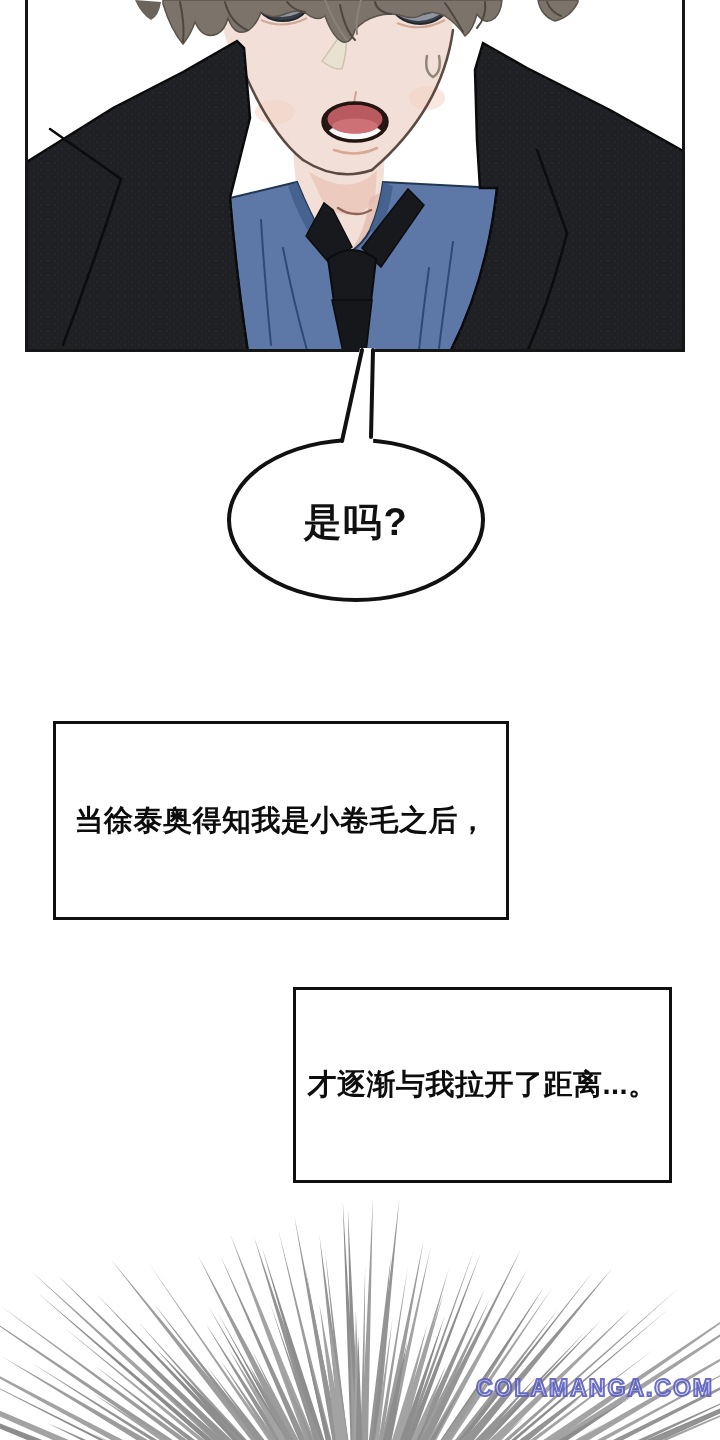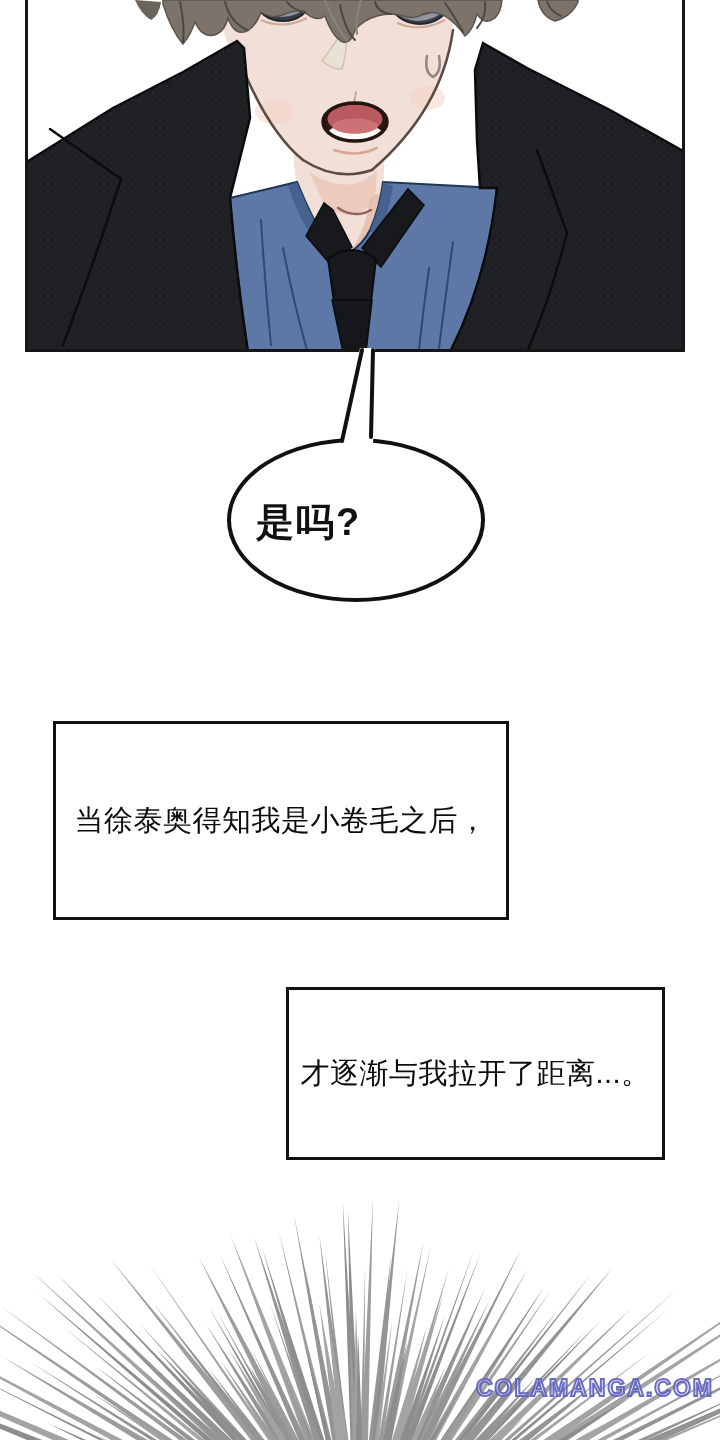--- a/index.html
+++ b/index.html
@@ -8,29 +8,29 @@
 
   
   .panel{position:absolute;left:25px;top:0;width:660px;height:352px;background:#ffffff;
          border-left:3px solid #161616;border-right:3px solid #161616;border-bottom:3px solid #161616;
          box-sizing:border-box;overflow:hidden;}
   .panel svg{position:absolute;left:-3px;top:0;}
 
   
   .bubble-svg{position:absolute;left:0;top:330px;}
   .bubble-text{position:absolute;left:256px;top:498px;width:200px;height:48px;
-               line-height:48px;text-align:left;font-size:38px;font-weight:700;
+               line-height:48px;text-align:center;font-size:38px;font-weight:700;
                color:#111;letter-spacing:2px;}
 
   
   .nbox{position:absolute;background:#ffffff;border:3px solid #101010;box-sizing:border-box;
         display:flex;align-items:center;justify-content:center;
-        font-weight:400;color:#0d0d0d;letter-spacing:0.5px;}
+        font-weight:700;color:#0d0d0d;letter-spacing:0.5px;}
   .nbox1{left:53px;top:721px;width:456px;height:199px;font-size:29px;}
-  .nbox2{left:286px;top:987px;width:379px;height:173px;font-size:29px;}
+  .nbox2{left:293px;top:987px;width:379px;height:196px;font-size:29px;}
 
   
   .burst{position:absolute;left:0;top:1140px;width:720px;height:300px;}
 
   
   .wm{position:absolute;right:6px;font-weight:700;white-space:nowrap;color:transparent;
       text-shadow:0 0 2px rgba(255,255,255,0.55);}
   .wm1{top:1371px;font-size:22px;letter-spacing:2px;-webkit-text-stroke:1.6px #b39367;
        color:rgba(179,147,103,0.18);opacity:.9;}
   .wm2{top:1375px;font-size:23px;letter-spacing:2px;-webkit-text-stroke:2px #5f62c0;

